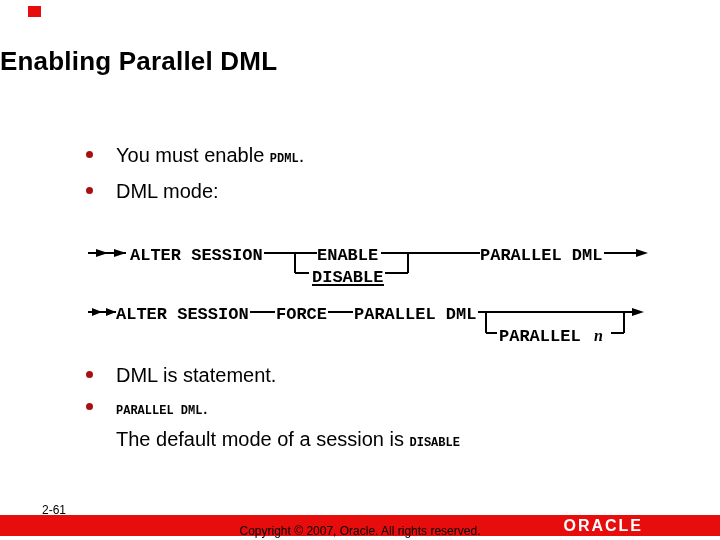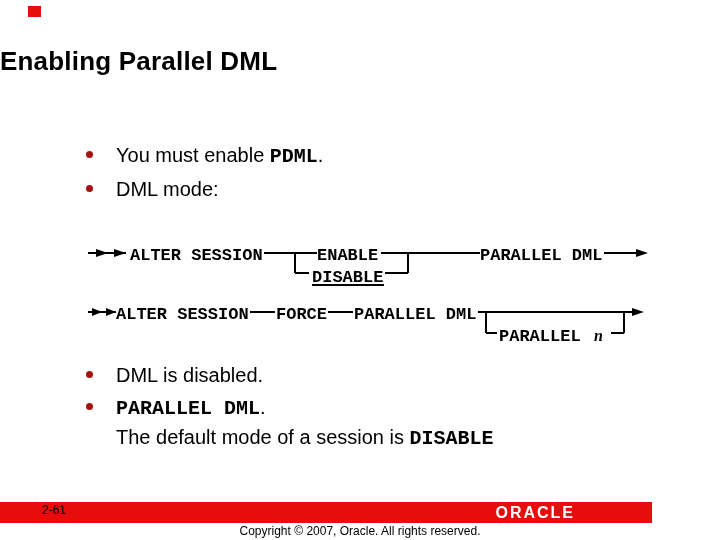--- a/index.html
+++ b/index.html
@@ -6,30 +6,30 @@
   .slide{position:relative;width:720px;height:540px;background:#ffffff;overflow:hidden;
          font-family:"Liberation Sans",sans-serif;color:#000;}
   .corner-mark{position:absolute;left:28px;top:6px;width:13px;height:11px;}
   .title{position:absolute;top:46px;left:0;right:0;text-align:left;
          font-size:26px;font-weight:bold;letter-spacing:0.2px;}
   .bullets{position:absolute;left:80px;width:600px;font-size:20px;line-height:28px;}
   #bullets-top{top:141px;}
   #bullets-bottom{top:361px;}
   .bullet-item{position:relative;padding-left:36px;margin-bottom:4px;}
   .dot{position:absolute;left:6px;top:10px;width:7px;height:7px;border-radius:50%;}
-  .code{font-family:"Liberation Mono","DejaVu Sans Mono",monospace;font-weight:bold;font-size:20px;}
+  .code{font-family:"Liberation Mono","DejaVu Sans Mono",monospace;font-weight:bold;font-size:12px;}
   .diagram{position:absolute;}
   #diagram1{left:88px;top:242px;}
   #diagram2{left:88px;top:302px;}
   .diagram text{font-family:"Liberation Mono","DejaVu Sans Mono",monospace;
                 font-weight:bold;font-size:17px;fill:#000;}
   .diagram text.var{font-family:"Liberation Serif",serif;font-style:italic;font-size:16px;}
   .diagram line, .diagram polyline{stroke:#000;stroke-width:2;fill:none;}
   .diagram polygon{fill:#000;stroke:none;}
-  .redbar{position:absolute;left:0;top:502px;width:652px;height:21px;}
+  .redbar{position:absolute;left:0;top:515px;width:720px;height:21px;}
   .logo{position:absolute;right:77px;top:2px;color:#fff;font-weight:bold;
         font-size:16px;letter-spacing:2px;}
   .pagenum{position:absolute;left:42px;top:503px;font-size:12px;}
   .copyright{position:absolute;left:0;right:0;top:524px;text-align:center;font-size:12px;}
 </style>
 </head>
 <body>
 
 <div class="slide">
 
@@ -87,21 +87,21 @@
     <text x="28" y="17">ALTER SESSION</text>
     <text x="188" y="17">FORCE</text>
     <text x="266" y="17">PARALLEL DML</text>
     <text x="411" y="39">PARALLEL</text>
     <text x="506" y="39" class="var">n</text>
   </svg>
 
   <div class="bullets" id="bullets-bottom">
     <div class="bullet-item">
         <span class="dot" style="background: rgb(168, 16, 16);"></span>
-        <div class="bl-line"><span class="txt">DML is disabled.</span></div>
+        <div class="bl-line"><span class="txt">DML is statement.</span></div>
       </div>
     <div class="bullet-item">
         <span class="dot" style="background: rgb(168, 16, 16);"></span>
         <div class="bl-line"><span class="code">PARALLEL DML</span><span class="txt">.</span></div>
         <div class="bl-line"><span class="txt">The default mode of a session is </span><span class="code">DISABLE</span></div>
       </div>
   </div>
 
   <div class="redbar" style="background: rgb(232, 13, 13);">
     <span class="logo">ORACLE</span>

